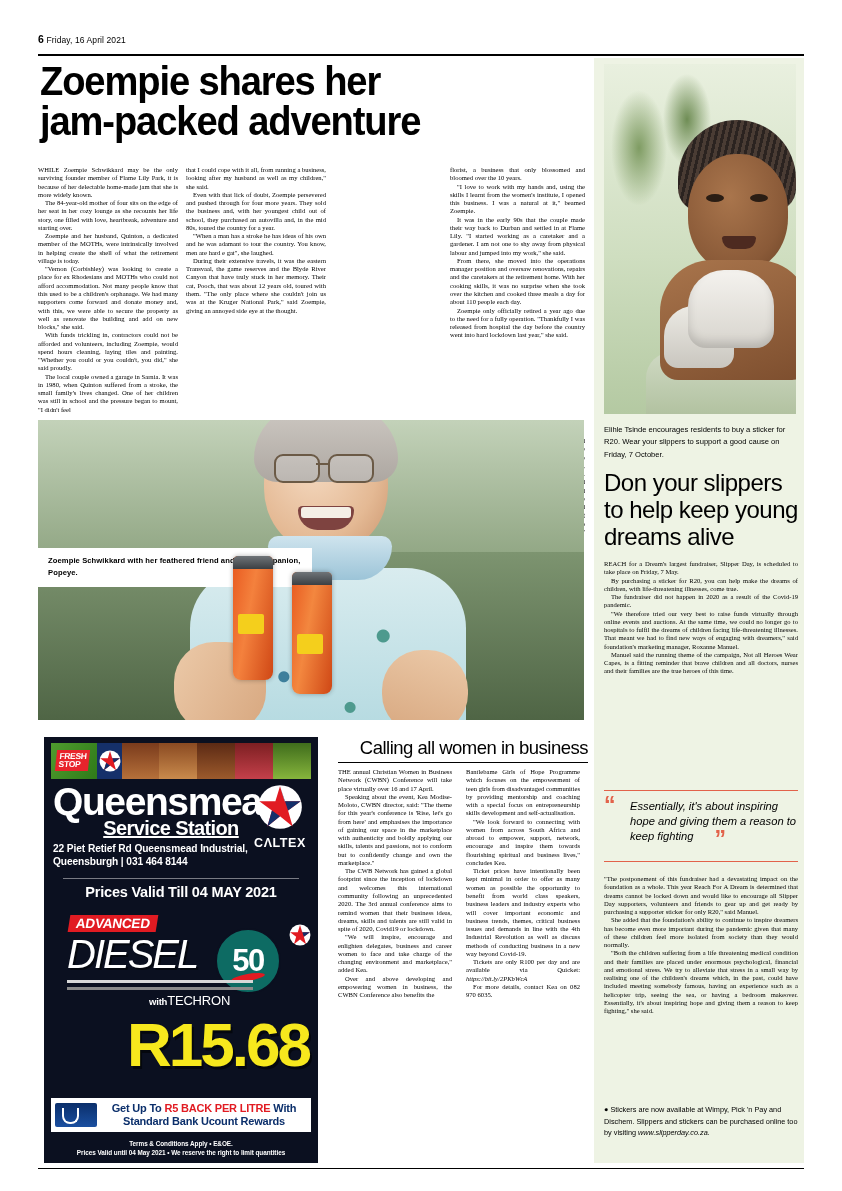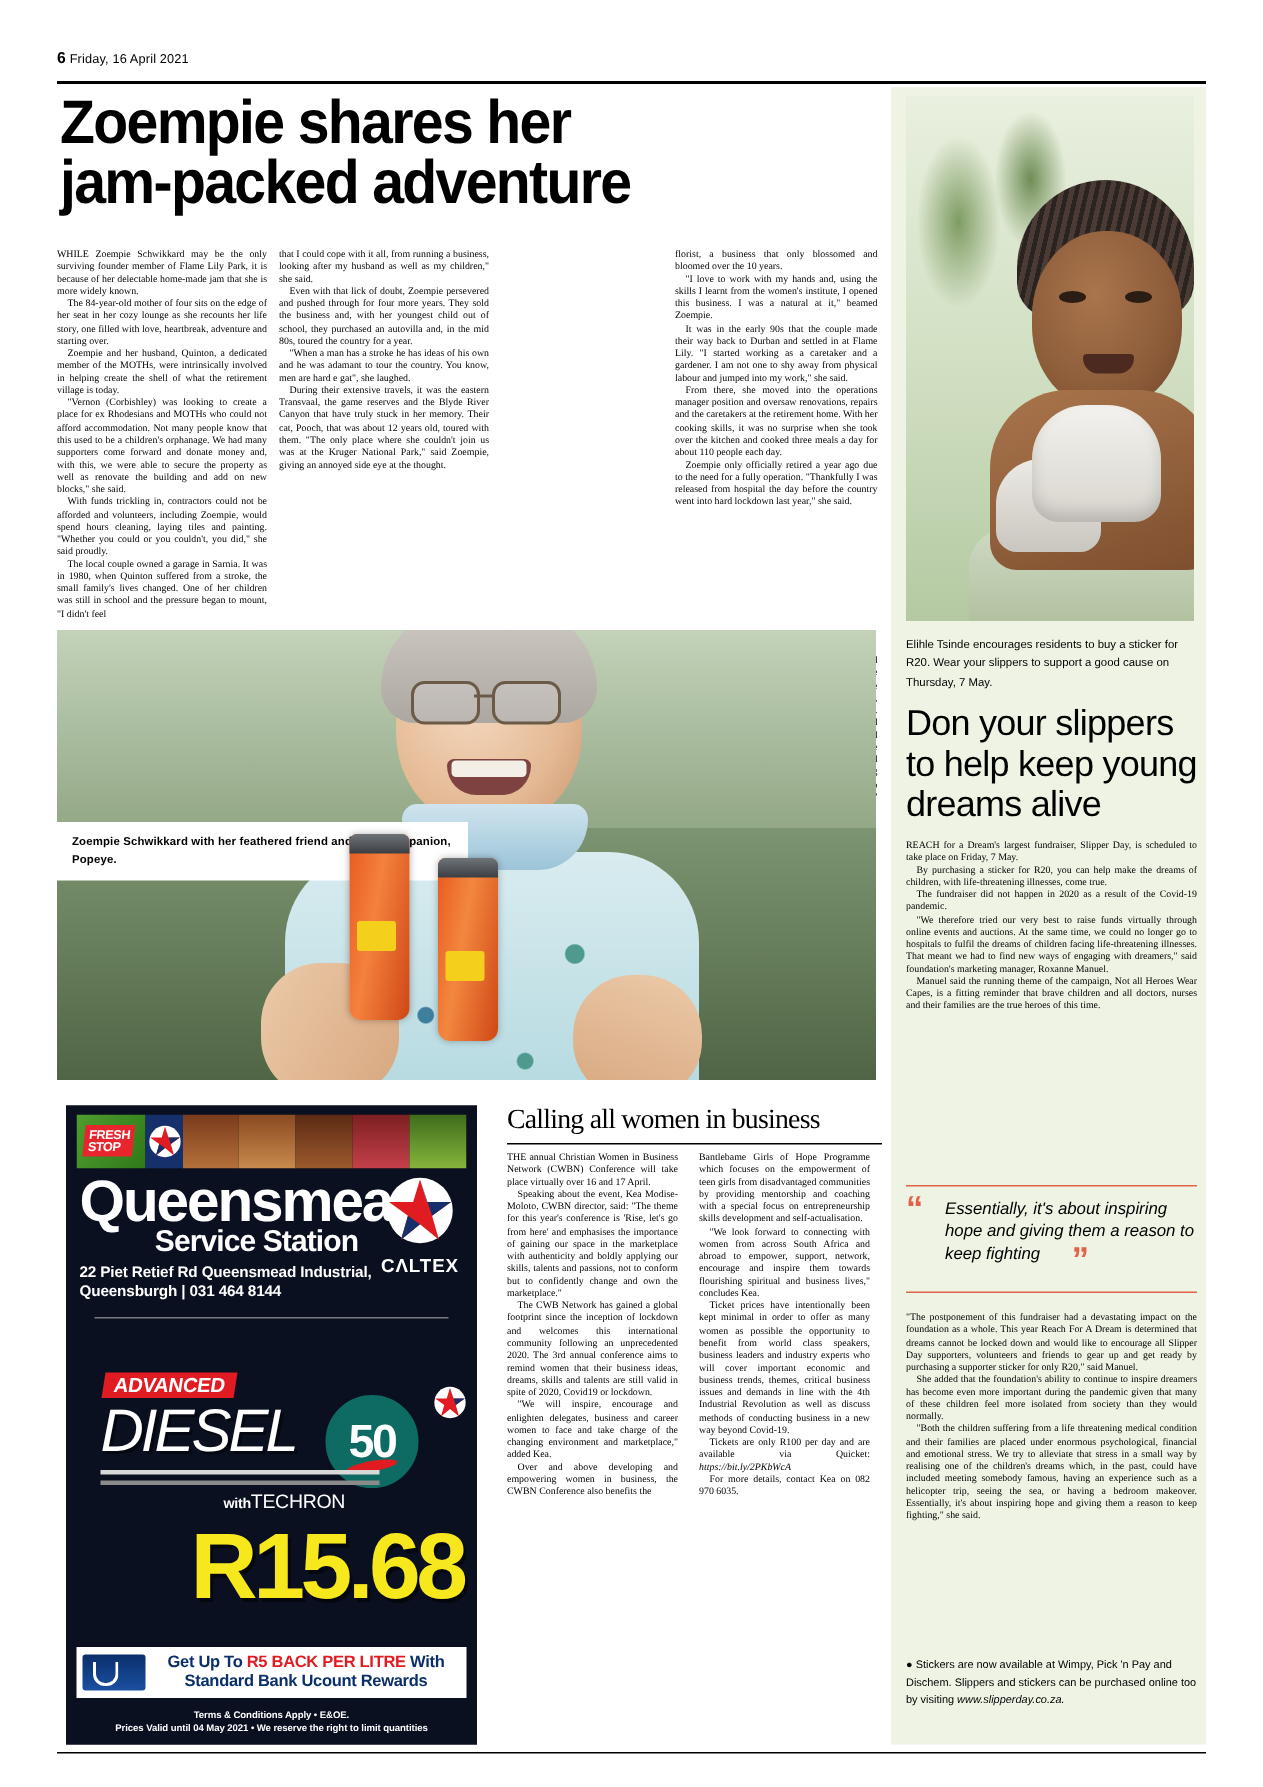--- a/index.html
+++ b/index.html
@@ -132,21 +132,21 @@
   #rail-body2{position:absolute;left:604px;top:875px;width:194px;
       font-size:6.6px;line-height:1.255;text-align:justify;}
   #rail-body2 p{margin:0;text-indent:7px;}
   #rail-body2 p.first{text-indent:0;}
   #rail-note{position:absolute;left:604px;top:1104px;width:194px;
       font-family:"Liberation Sans",sans-serif;font-size:7.3px;line-height:1.6;}
   #rail-note i{font-style:italic;}
 
   
   #cwbn-head{position:absolute;left:338px;top:737px;width:250px;
-      font-family:Liberation Serif, serif;font-size:18.5px;letter-spacing:-.5px;}
+      font-family:Liberation Sans, sans-serif;font-size:18.5px;letter-spacing:-.5px;text-align:right;}
   #cwbn-rule{position:absolute;left:338px;top:762px;width:250px;height:.8px;background:#000;}
   #cwbn-c1{position:absolute;left:338px;top:768px;width:114px;
       font-size:6.6px;line-height:1.255;text-align:justify;}
   #cwbn-c2{position:absolute;left:466px;top:768px;width:114px;
       font-size:6.6px;line-height:1.255;text-align:justify;}
   #cwbn-c1 p,#cwbn-c2 p{margin:0;text-indent:7px;}
   #cwbn-c1 p.first,#cwbn-c2 p.first{text-indent:0;}
   .lnk{font-style:italic;}
 
   
@@ -163,21 +163,21 @@
   #sc1{background:linear-gradient(#7a3b1c,#b5703a);flex:1.1;}
   #sc2{background:linear-gradient(#8a4a22,#c98a4c);flex:1.1;}
   #sc3{background:linear-gradient(#5c2a14,#9c5a2c);flex:1.1;}
   #sc4{background:linear-gradient(#7d1f22,#c4404a);flex:1.1;}
   #sc5{background:linear-gradient(#3f6c1c,#86b53c);flex:1.1;}
   #ad-title{position:absolute;left:8px;top:46px;width:205px;
       font-family:"Liberation Sans",sans-serif;font-weight:bold;color:#fff;
       font-size:39px;line-height:.92;letter-spacing:-1.4px;}
   #ad-sub{position:absolute;left:36px;top:79px;width:180px;text-align:center;
       font-family:"Liberation Sans",sans-serif;font-weight:bold;color:#fff;
-      font-size:20px;letter-spacing:-.6px;}
+      font-size:20px;letter-spacing:-.6px;text-decoration:underline;}
   #ad-caltex{position:absolute;right:6px;top:46px;width:62px;text-align:center;}
   #ad-caltex .big-star{position:relative;width:46px;height:46px;margin:0 auto;}
   #ad-caltex .wordmark{font-family:"Liberation Sans",sans-serif;font-weight:bold;
       color:#fff;font-size:12.5px;letter-spacing:.6px;margin-top:2px;}
   #ad-addr{position:absolute;left:8px;top:104px;width:256px;text-align:left;
       font-family:"Liberation Sans",sans-serif;font-weight:bold;color:#fff;
       font-size:10.2px;line-height:1.3;letter-spacing:-.1px;}
   #ad-hr{position:absolute;left:18px;top:140px;width:236px;height:1px;background:rgba(255,255,255,.45);}
   #ad-valid{position:absolute;left:8px;top:146px;width:256px;text-align:center;
       font-family:"Liberation Sans",sans-serif;font-weight:bold;color:#fff;font-size:14.5px;letter-spacing:-.2px;}
@@ -305,21 +305,21 @@
     <div id="g-hair"></div>
     <div id="g-face"></div>
     <div id="g-eye-l"></div>
     <div id="g-eye-r"></div>
     <div id="g-mouth"></div>
     <div id="g-arms"></div>
     <div id="g-slipper2"></div>
     <div id="g-slipper"></div>
   </div>
 </div>
-<div id="rail-cap">Elihle Tsinde encourages residents to buy a sticker for R20. Wear your slippers to support a good cause on Thursday, 7 May.</div>
+<div id="rail-cap">Elihle Tsinde encourages residents to buy a sticker for R20. Wear your slippers to support a good cause on Friday, 7 October.</div>
 <div id="rail-head">Don your slippers to help keep young dreams alive</div>
 <div id="rail-body">
     <p class="first">REACH for a Dream's largest fundraiser, Slipper Day, is scheduled to take place on Friday, 7 May.</p>
     <p>By purchasing a sticker for R20, you can help make the dreams of children, with life-threatening illnesses, come true.</p>
     <p>The fundraiser did not happen in 2020 as a result of the Covid-19 pandemic.</p>
     <p>"We therefore tried our very best to raise funds virtually through online events and auctions. At the same time, we could no longer go to hospitals to fulfil the dreams of children facing life-threatening illnesses. That meant we had to find new ways of engaging with dreamers," said foundation's marketing manager, Roxanne Manuel.</p>
     <p>Manuel said the running theme of the campaign, Not all Heroes Wear Capes, is a fitting reminder that brave children and all doctors, nurses and their families are the true heroes of this time.</p>
   </div>
 
 <div id="pullquote">
@@ -392,20 +392,21 @@
       <path d="M20 28 L9 37 L13 23 Z" fill="#15306a"></path>
     </svg>
     <div class="wordmark">CΛLTEX</div>
   </div>
 
   <div id="ad-addr">
     <div>22 Piet Retief Rd Queensmead Industrial,</div>
     <div>Queensburgh  |  031 464 8144</div>
   </div>
   <div id="ad-hr"></div>
+  <div id="ad-valid">Prices Valid Till 04 MAY 2021</div>
 
   <div id="ad-adv">ADVANCED</div>
   <div id="ad-diesel">DIESEL</div>
   <div id="ad-50">
     <span>50</span>
     <div id="ad-50-swoosh"></div>
   </div>
   <svg id="ad-sm-star" viewBox="0 0 40 40">
     <circle cx="20" cy="20" r="19" fill="#ffffff"></circle>
     <path d="M20 2 L24 15 L38 15 L27 23 L31 37 L20 28 L9 37 L13 23 L2 15 L16 15 Z" fill="#e11b22"></path>

